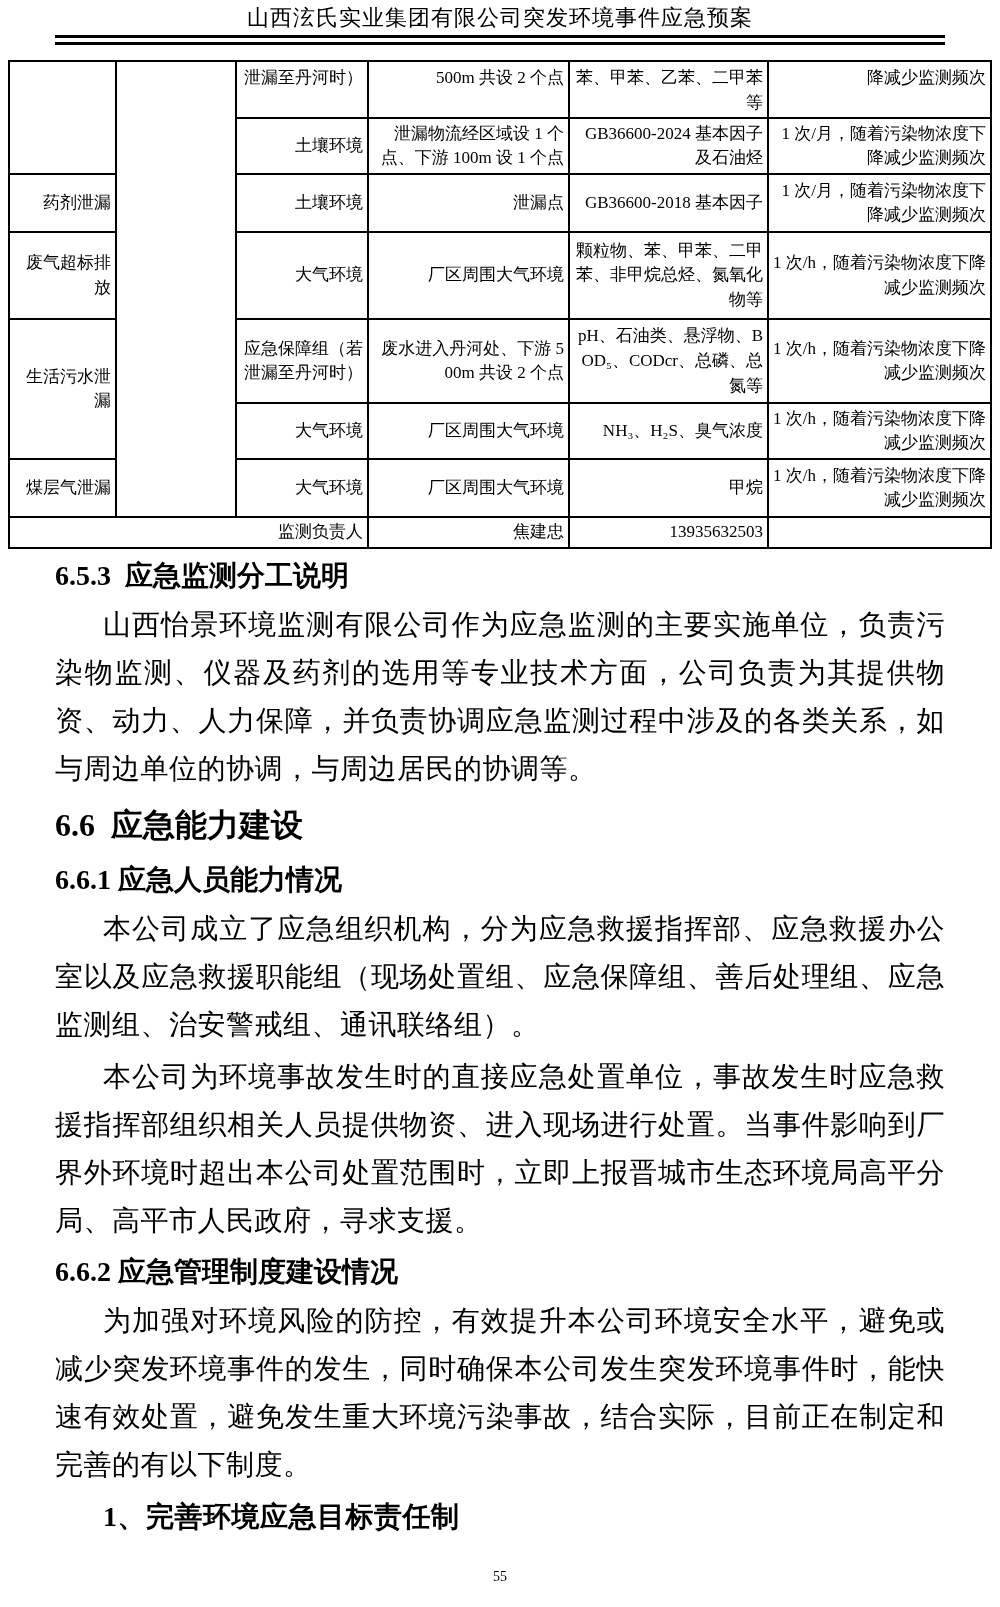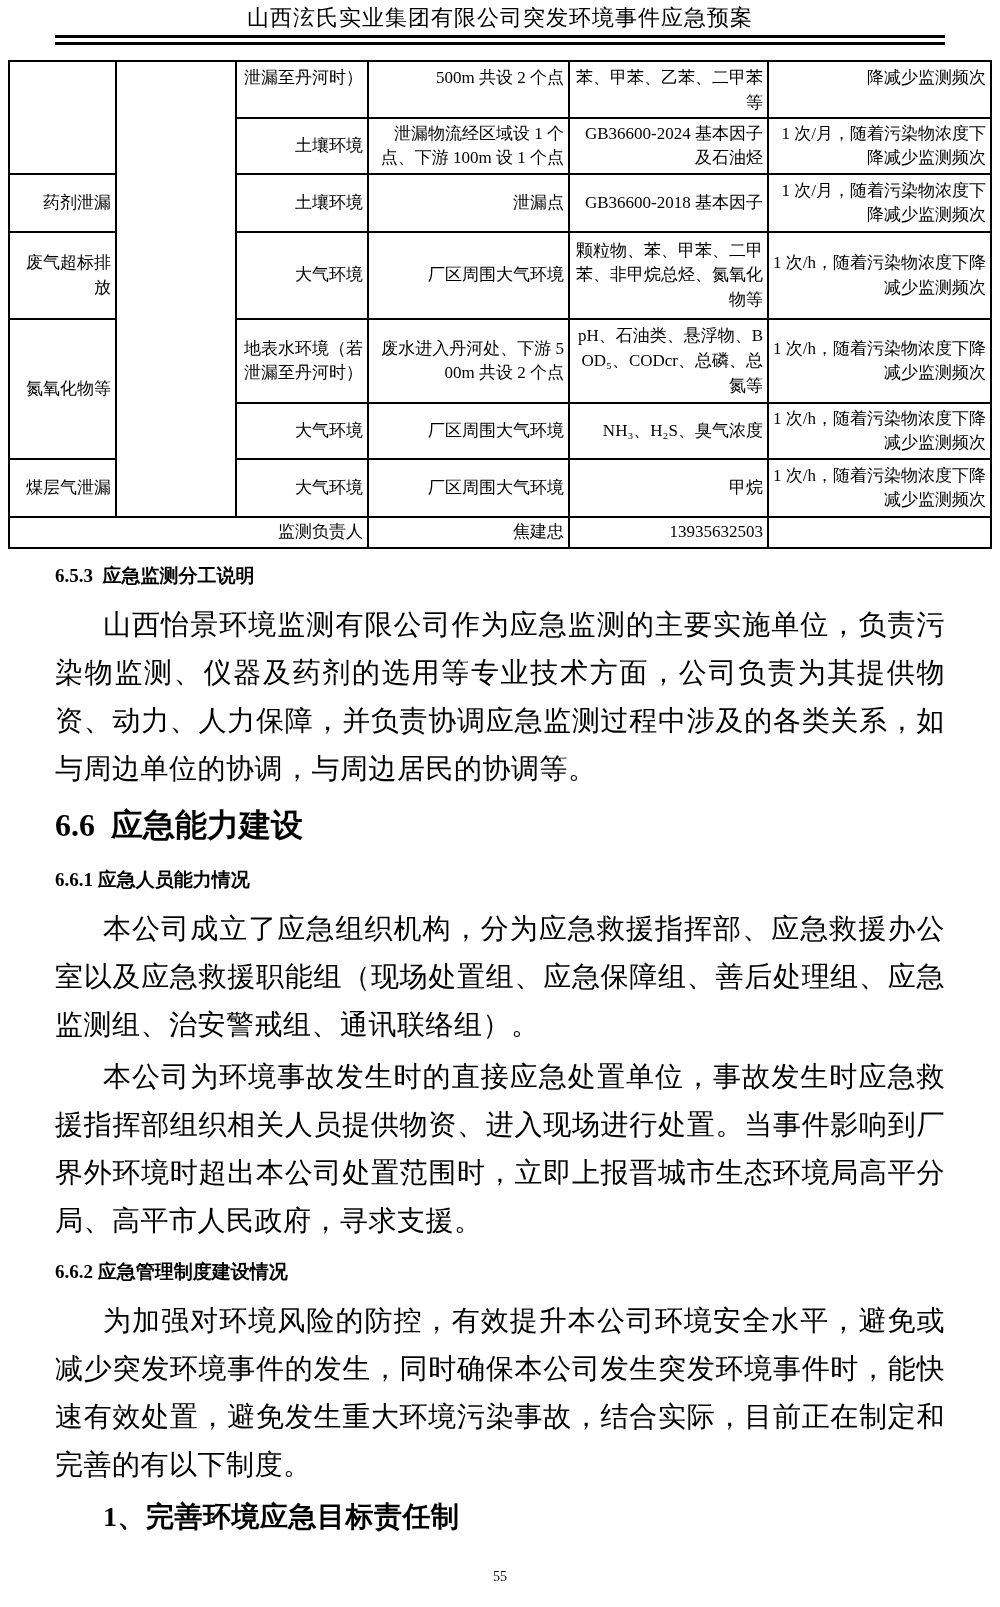--- a/index.html
+++ b/index.html
@@ -11,21 +11,21 @@
   .header-rule{margin:4px 55px 0 55px;height:4px;border-top:3px solid #000;border-bottom:3px solid #000;}
   
   table.monitor{border-collapse:collapse;margin:15px 0 0 8px;table-layout:fixed;width:982px;
     font-size:17px;line-height:1.45;}
   table.monitor td{border:2px solid #000;text-align:right;vertical-align:middle;padding:2px 4px;
     word-break:break-all;overflow:hidden;font-family:Liberation Serif, serif;}
   tr.r1{height:55px;} tr.r2{height:56px;} tr.r3{height:58px;margin-top:37px;} tr.r4{height:87px;}
   tr.r5{height:84px;} tr.r6{height:56px;} tr.r7{height:58px;} tr.r8{height:29px;}
   tr.r1 > td{vertical-align:top;padding-top:4px;}
   
-  .heading2{font-size:19px;font-weight:bold;margin:10px 55px 0 55px;line-height:34px;white-space:pre-wrap;
+  .heading2{font-size:28px;font-weight:bold;margin:10px 55px 0 55px;line-height:34px;white-space:pre-wrap;
     font-family:"Liberation Serif","DejaVu Serif",serif;}
   .heading1{font-size:32px;font-weight:bold;margin:12px 55px 18px 55px;line-height:40px;white-space:pre-wrap;}
   .para{font-size:28px;margin:8px 55px 0 55px;line-height:48px;text-align:justify;
     text-indent:48px;letter-spacing:0.5px;}
   .para.tight{margin-top:4px;}
   .line{text-align:left;font-weight:bold;}
   .page-number{position:absolute;bottom:22px;left:0;width:100%;text-align:center;font-size:14px;}
 </style>
 </head>
 <body>
@@ -67,22 +67,22 @@
         <td>1 次/月，随着污染物浓度下降减少监测频次</td>
       </tr>
       <tr class="r4">
         <td>废气超标排放</td>
         <td>大气环境</td>
         <td>厂区周围大气环境</td>
         <td>颗粒物、苯、甲苯、二甲苯、非甲烷总烃、氮氧化物等</td>
         <td>1 次/h，随着污染物浓度下降减少监测频次</td>
       </tr>
       <tr class="r5">
-        <td rowspan="2">氮氧化物等</td>
-        <td>地表水环境（若泄漏至丹河时）</td>
+        <td rowspan="2">生活污水泄漏</td>
+        <td>应急保障组（若泄漏至丹河时）</td>
         <td>废水进入丹河处、下游 500m 共设 2 个点</td>
         <td>pH、石油类、悬浮物、BOD₅、CODcr、总磷、总氮等</td>
         <td>1 次/h，随着污染物浓度下降减少监测频次</td>
       </tr>
       <tr class="r6">
         <td>大气环境</td>
         <td>厂区周围大气环境</td>
         <td>NH₃、H₂S、臭气浓度</td>
         <td>1 次/h，随着污染物浓度下降减少监测频次</td>
       </tr>

